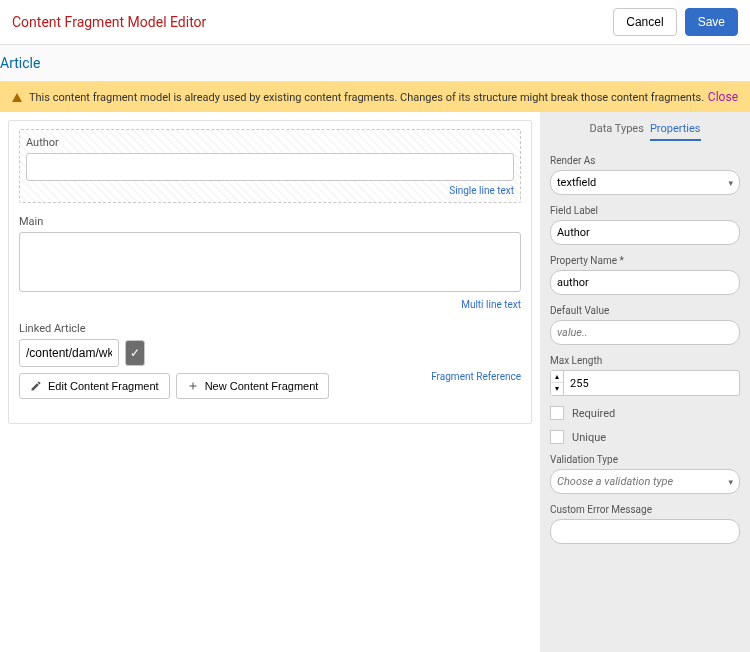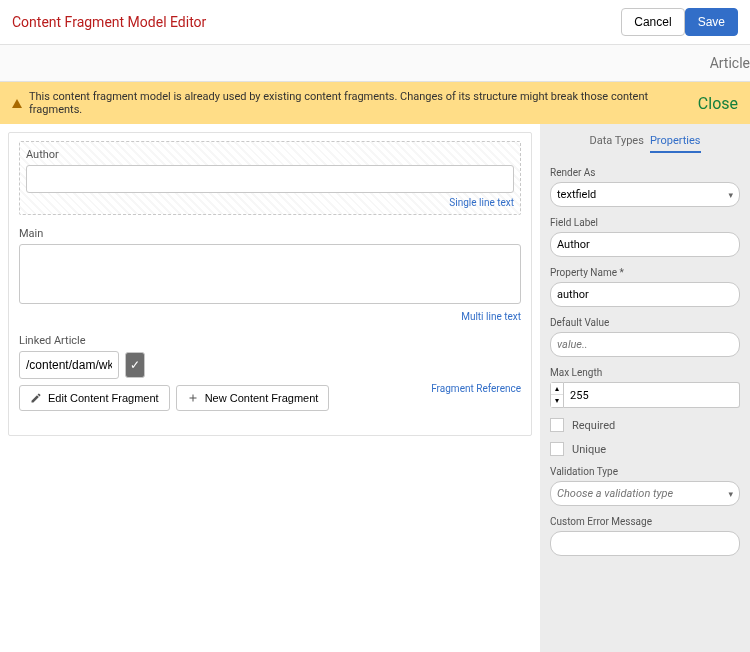--- a/index.html
+++ b/index.html
@@ -1,26 +1,26 @@
 <!DOCTYPE html>
 <html><head>
 <meta charset="utf-8">
 <style>
 * { box-sizing: border-box; margin: 0; padding: 0; }
 body { font-family: -apple-system, BlinkMacSystemFont, "Segoe UI", Roboto, sans-serif; font-size: 12px; color: #323232; background: #fff; }
 .topbar { display: flex; align-items: center; justify-content: space-between; padding: 8px 12px; border-bottom: 1px solid #e1e1e1; }
 .topbar h1 { font-size: 14px; font-weight: 400; color: #b91c1c; }
-.topbar-actions { display: flex; gap: 0; }
+.topbar-actions { display: flex; gap: 8px; }
 .btn { padding: 6px 12px; border-radius: 4px; font-size: 12px; cursor: pointer; border: 1px solid #c8c8c8; background: #fff; }
 .btn.primary { background: #326ec8; color: #fff; border-color: #326ec8; }
-.titlebar { text-align: right; padding: 10px 0; background: #fafafa; border-bottom: 1px solid #e1e1e1; font-size: 14px; color: #737373; }
+.titlebar { text-align: left; padding: 10px 0; background: #fafafa; border-bottom: 1px solid #e1e1e1; font-size: 14px; color: #0369a1; }
 .warning-bar { display: flex; align-items: center; justify-content: space-between; background: #ffdd87; padding: 8px 12px; font-size: 11px; color: #323232; }
 .warning-left { display: flex; align-items: center; gap: 7px; }
 .warning-icon { width: 0; height: 0; border-left: 5px solid transparent; border-right: 5px solid transparent; border-bottom: 9px solid #a96a00; }
-.warning-close { font-size: 16px; cursor: pointer; color: #15803d; text-align: center; }
+.warning-close { font-size: 12px; cursor: pointer; color: #a21caf; text-align: center; }
 .main-content { display: flex; height: calc(652px - 28px - 38px - 28px); min-height: 558px; }
 .canvas-area { flex: 1; padding: 8px; }
 .side-panel { width: 210px; background: #ececec; display: flex; flex-direction: column; overflow-y: auto; }
 .canvas { border: 1px solid #e1e1e1; border-radius: 2px; padding: 8px 10px 12px; }
 .field-block { margin-bottom: 12px; }
 .field-block.selected { border: 1px dashed #c8c8c8; border-radius: 2px; padding: 6px; background: repeating-linear-gradient(45deg,#fff 0,#fff 4px,#f7f7f7 4px,#f7f7f7 6px); }
 .field-label { font-size: 11px; color: #555; margin-bottom: 4px; }
 .text-input, .multiline, .fr-input { width: 100%; border: 1px solid #c8c8c8; border-radius: 3px; padding: 6px; font-size: 12px; background: #fff; }
 .multiline { height: 60px; resize: none; }
 .type-hint { text-align: right; font-size: 10px; color: #326ec8; margin-top: 4px; }

